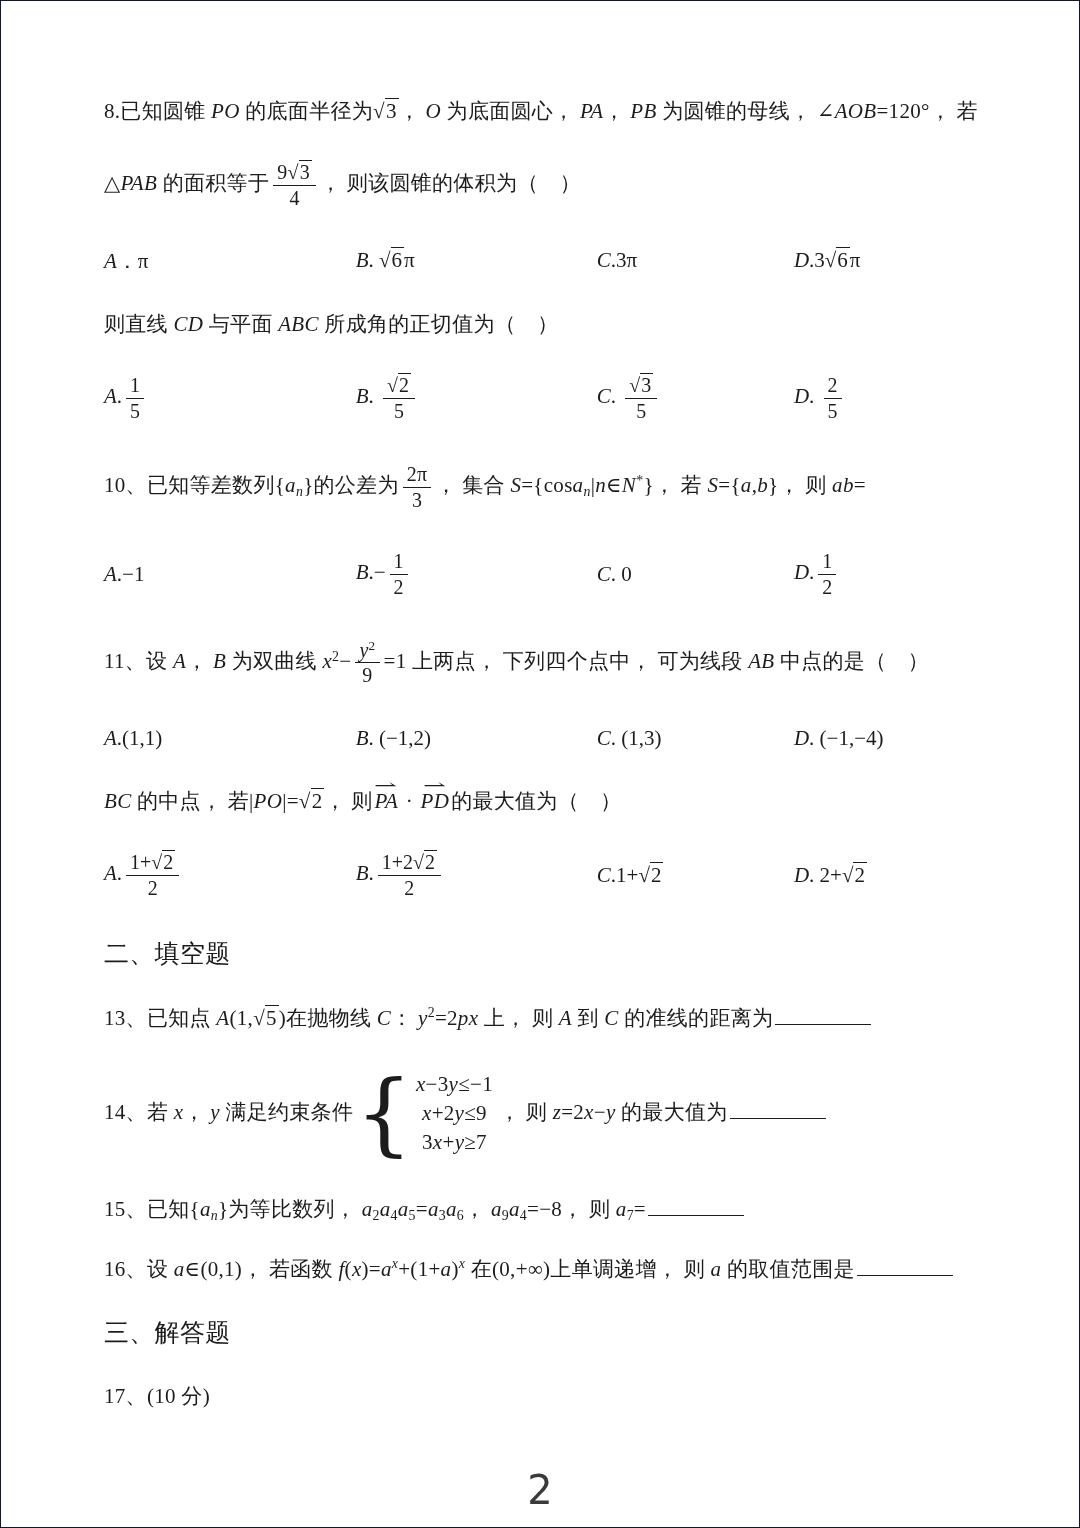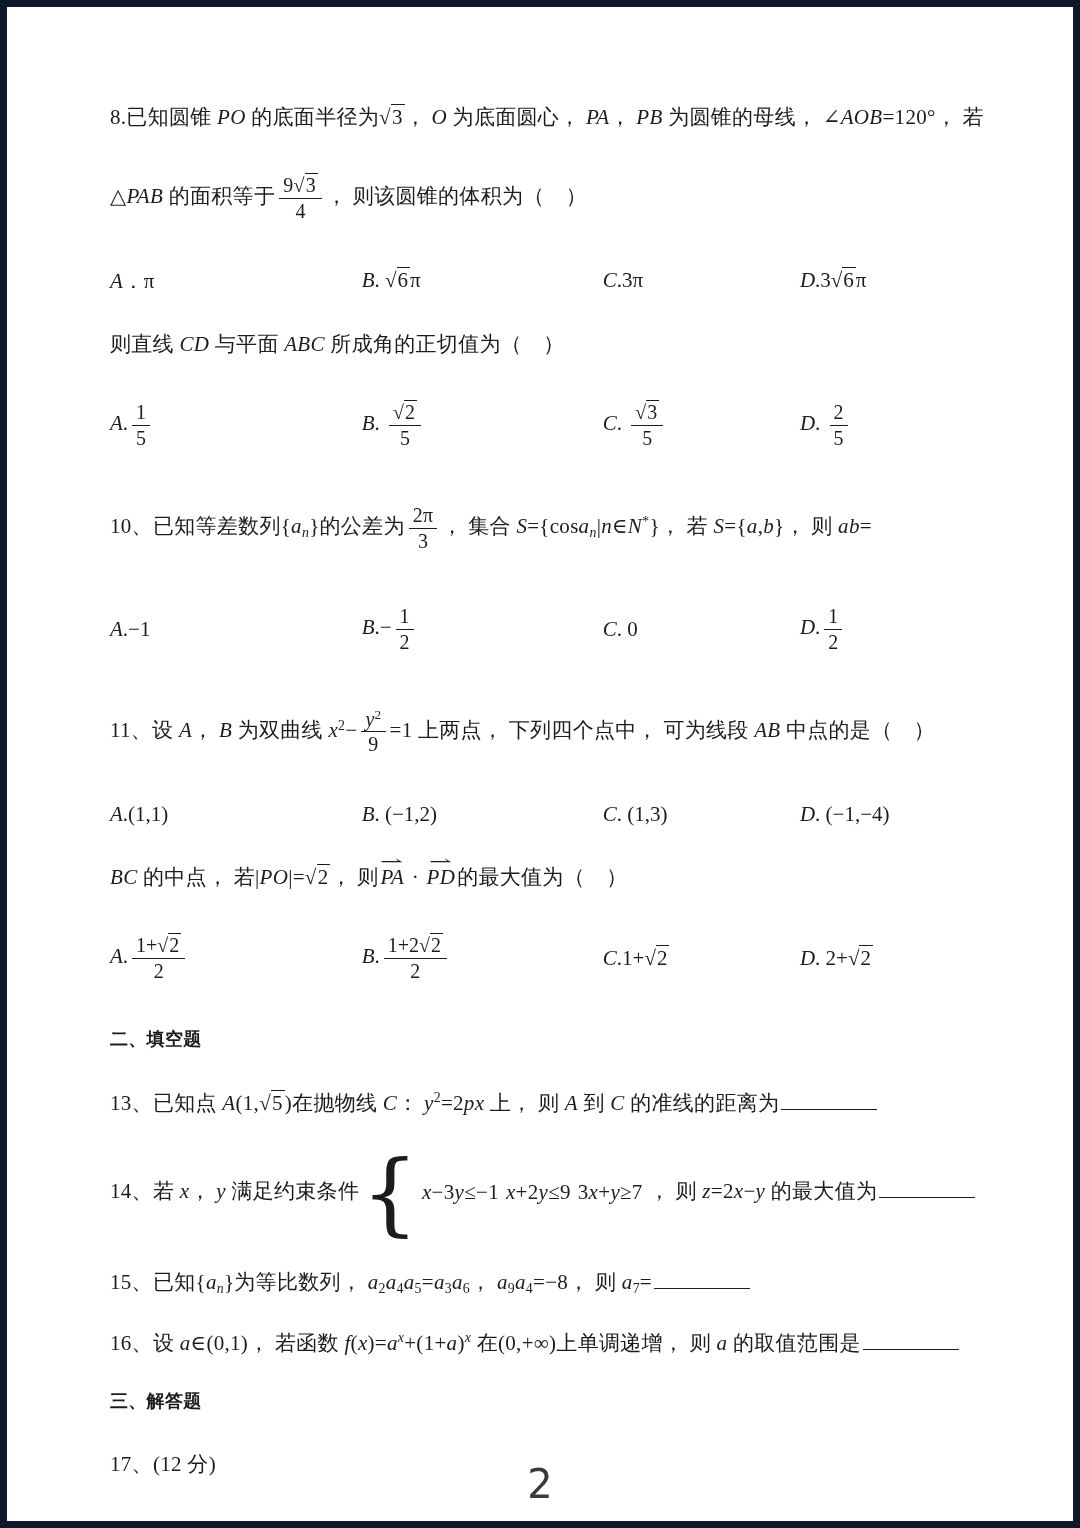--- a/index.html
+++ b/index.html
@@ -2,63 +2,63 @@
 <html><head>
 <meta charset="utf-8">
 <style>
   html, body { margin: 0; padding: 0; background: #ffffff; }
   .page {
     position: relative;
     width: 1080px;
     height: 1528px;
     box-sizing: border-box;
     background: #ffffff;
-    border: 7px solid #0f172a;
+    border: 1px solid #0f172a;
     font-family: "Liberation Serif", "DejaVu Serif", serif;
     color: #1c1c1c;
     font-size: 21px;
     overflow: hidden;
   }
   .content {
     position: absolute;
     left: 103px;
     top: 96px;
     width: 880px;
   }
   .line {
     min-height: 30px;
     line-height: 1.4;
     margin-bottom: 30px;
     letter-spacing: 0.3px;
   }
   .heading {
     font-family: "DejaVu Sans", "Liberation Sans", sans-serif;
-    font-weight: 700;
-    font-size: 18px;
+    font-weight: 400;
+    font-size: 25px;
     margin-bottom: 32px;
   }
   .options {
     display: grid;
     grid-template-columns: 28.6% 27.4% 22.4% 21.6%;
     align-items: center;
     margin-bottom: 32px;
     min-height: 34px;
   }
   .opt { white-space: nowrap; }
   i { font-family: "Liberation Serif", serif; font-style: italic; }
   sup, sub { font-size: 66%; line-height: 0; }
   sup { vertical-align: 0.55em; }
   sub { vertical-align: -0.3em; }
   
   .frac {
     display: inline-flex;
     flex-direction: column;
     vertical-align: middle;
     text-align: center;
-    margin: 11px 4px;
+    margin: 4px 4px;
     font-size: 0.95em;
     line-height: 1.15;
   }
   .frac .num { border-bottom: 1.5px solid currentColor; padding: 0 4px 1px 4px; }
   .frac .den { padding-top: 1px; }
   
   .sqrt { white-space: nowrap; }
   .sqrt .rad { border-top: 1.5px solid currentColor; padding: 0 2px 0 1px; }
   
   .vec { position: relative; display: inline-block; margin: 0 2px; }
@@ -89,21 +89,21 @@
   }
   .cases .brace {
     font-size: 4.3em;
     line-height: 0.85;
     font-weight: 300;
     font-family: "DejaVu Serif", serif;
     margin-right: 3px;
   }
   .case-col {
     display: inline-flex;
-    gap: 7px;
+    flex-direction: column;
     text-align: center;
   }
   .footer {
     position: absolute;
     left: 0;
     bottom: 14px;
     width: 100%;
     text-align: center;
   }
   .pagenum {
@@ -192,18 +192,18 @@
           <span class="brace">{</span>
           <span class="case-col">
             <span><i>x</i>−3<i>y</i>≤−1</span>
             <span><i>x</i>+2<i>y</i>≤9</span>
             <span>3<i>x</i>+<i>y</i>≥7</span>
           </span>
         </span>， 则 <i>z</i>=2<i>x</i>−<i>y</i> 的最大值为<span class="blank"></span></div>
       <div class="line">15、已知{<i>a<sub>n</sub></i>}为等比数列， <i>a</i><sub>2</sub><i>a</i><sub>4</sub><i>a</i><sub>5</sub>=<i>a</i><sub>3</sub><i>a</i><sub>6</sub>， <i>a</i><sub>9</sub><i>a</i><sub>4</sub>=−8， 则 <i>a</i><sub>7</sub>=<span class="blank"></span></div>
       <div class="line">16、设 <i>a</i>∈(0,1)， 若函数 <i>f</i>(<i>x</i>)=<i>a</i><sup><i>x</i></sup>+(1+<i>a</i>)<sup><i>x</i></sup> 在(0,+∞)上单调递增， 则 <i>a</i> 的取值范围是<span class="blank"></span></div>
       <div class="line heading">三、解答题</div>
-      <div class="line">17、(12 分)</div>
+      <div class="line">17、(10 分)</div>
     </div>
   <div class="footer">
     <span class="pagenum">2</span>
   </div>
 </div>
 
 </body></html>

